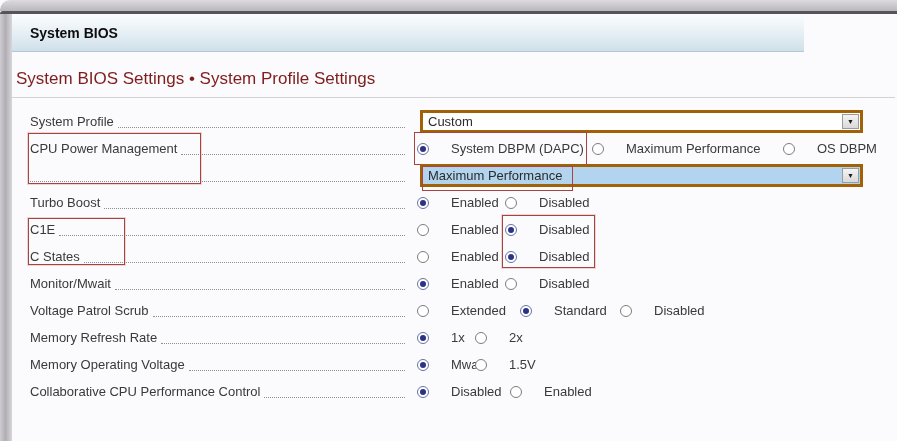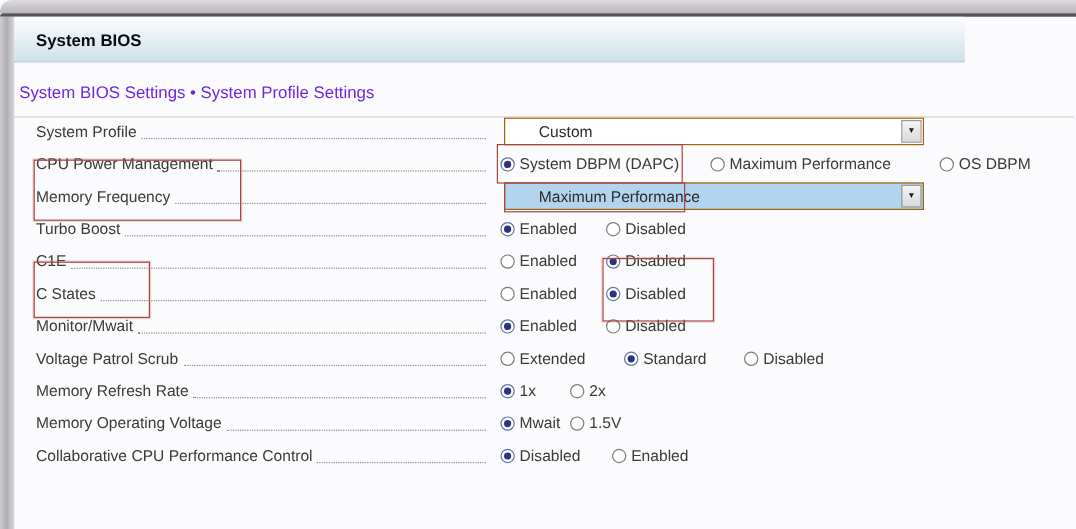--- a/index.html
+++ b/index.html
@@ -17,40 +17,40 @@
                   border-top-left-radius:10px; }
   .chrome-dark  { position:absolute; left:0; top:11px; right:0; height:3px;
                   background:#56545a; border-top-left-radius:6px; }
   .chrome-left  { position:absolute; left:0; top:14px; width:12px; bottom:0;
                   background:linear-gradient(90deg,#cfcdd1,#b0aeb2 45%,#d8d6da); }
   .titlebar     { position:absolute; left:12px; top:14px; width:792px; height:38px;
                   background:linear-gradient(#fbfdfe 0%, #e9f1f6 45%, #cfe0ea 100%);
                   border-bottom:1px solid #b7c6d0;
                   display:flex; align-items:center; }
   .titlebar .title { font-weight:bold; font-size:14px; color:#0d0d0d; padding-left:18px; }
-  .heading      { position:absolute; left:16px; top:69px; font-size:14px; color:#6d28d9; }
+  .heading      { position:absolute; left:16px; top:69px; font-size:17px; color:#7f1d1d; }
   .heading-sep  { position:absolute; left:12px; right:2px; top:97px; height:1px; background:#d2d2d2; }
 
   
-  .rows { position:absolute; left:12px; top:96px; right:0; }
+  .rows { position:absolute; left:12px; top:108px; right:0; }
   .row  { position:relative; height:27px; }
   .label-wrap { position:absolute; left:18px; width:375px; top:0; height:27px;
                 display:flex; align-items:center; }
   .row-label  { font-size:13px; color:#3a3a3a; white-space:nowrap; padding-right:4px; }
   .leader     { flex:1; border-bottom:1px dotted #8f8f8f; height:1px; margin-top:11px; }
 
-  .opt { position:absolute; top:0; height:27px; display:flex; align-items:center; gap:4px; }
+  .opt { position:absolute; top:0; height:27px; display:flex; align-items:center; gap:22px; }
   .opt-label { font-size:13px; color:#3a3a3a; white-space:nowrap; }
   .radio { width:12px; height:12px; border:1px solid #7d7d7d; border-radius:50%;
            background:#fff; display:flex; align-items:center; justify-content:center; flex:0 0 auto; }
   .radio.sel { border-color:#66759e; }
   .radio.sel .dot { width:6px; height:6px; border-radius:50%; background:#2c3288; }
 
-  .dropdown { position:absolute; left:408px; top:2px; width:350px; height:23px;
-              background:#fff; border:1px solid #a16207; display:flex; align-items:center;padding-left:23px; }
+  .dropdown { position:absolute; left:408px; top:2px; width:443px; height:23px;
+              background:#fff; border:3px solid #a16207; display:flex; align-items:center; }
   .dropdown.hl { background:#b3d4ee; }
   .dd-text { font-size:13px; color:#2b2b2b; padding-left:5px; white-space:nowrap; }
   .dd-btn  { position:absolute; right:1px; top:1px; bottom:1px; width:17px;
              background:linear-gradient(#f4f4f4,#d9d9d9);
              border:1px solid #9b9b9b; display:flex; align-items:center; justify-content:center; }
   .dd-arrow { font-size:7px; color:#1c1c1c; line-height:1; }
 
   
   .ann-box { position:absolute; border:1px solid #a8443e; box-shadow:0 0 0 1px rgba(194,120,112,0.28); }
   .ann-labels-cpu  { left:28px;  top:133px; width:173px; height:51px; }
@@ -106,21 +106,20 @@
       </div>
       <div class="opt" style="left: 771px;">
         <span class="radio">
           <span class="dot"></span>
         </span>
         <span class="opt-label">OS DBPM</span>
       </div>
     </div>
     <div class="row">
       <div class="label-wrap">
-        <span class="row-label">Memory Frequency</span>
         <span class="leader"></span>
       </div>
       <div class="dropdown hl">
         <span class="dd-text">Maximum Performance</span>
         <div class="dd-ann"></div>
         <div class="dd-btn">
           <span class="dd-arrow">▼</span>
         </div>
       </div>
     </div>

